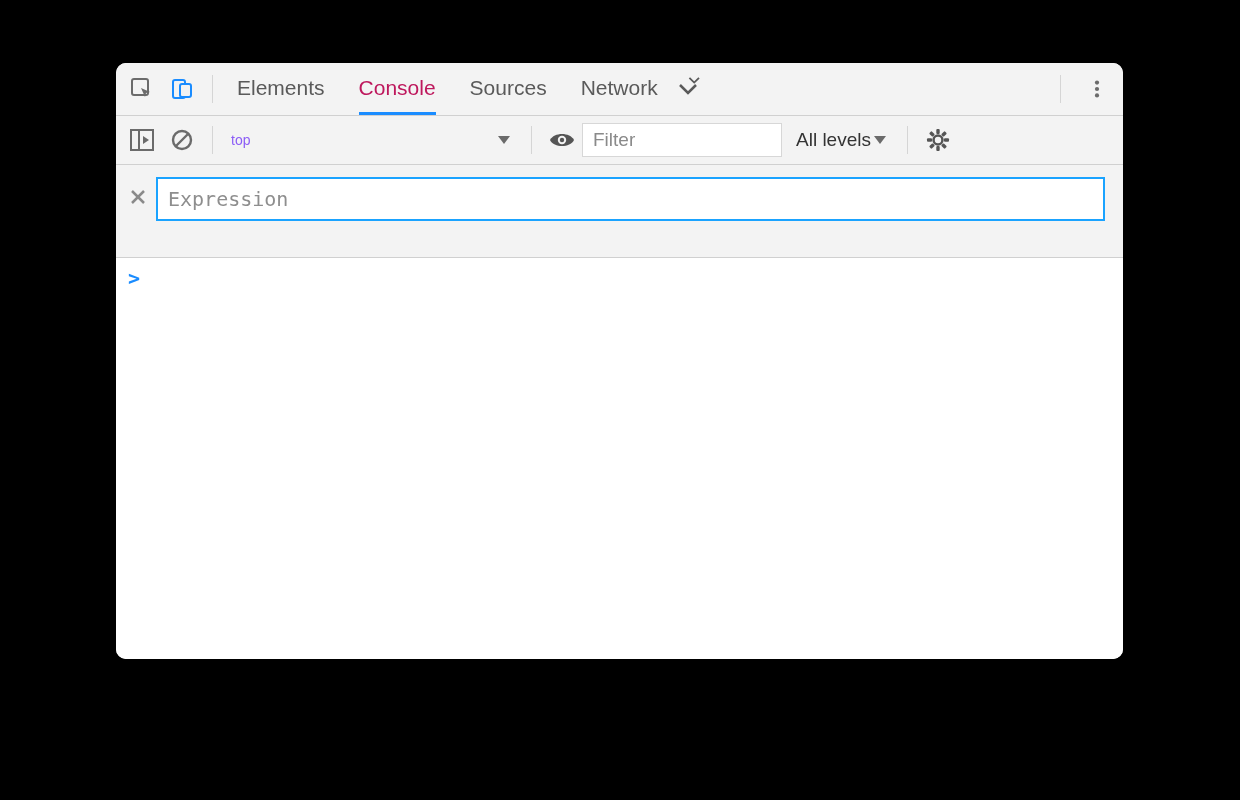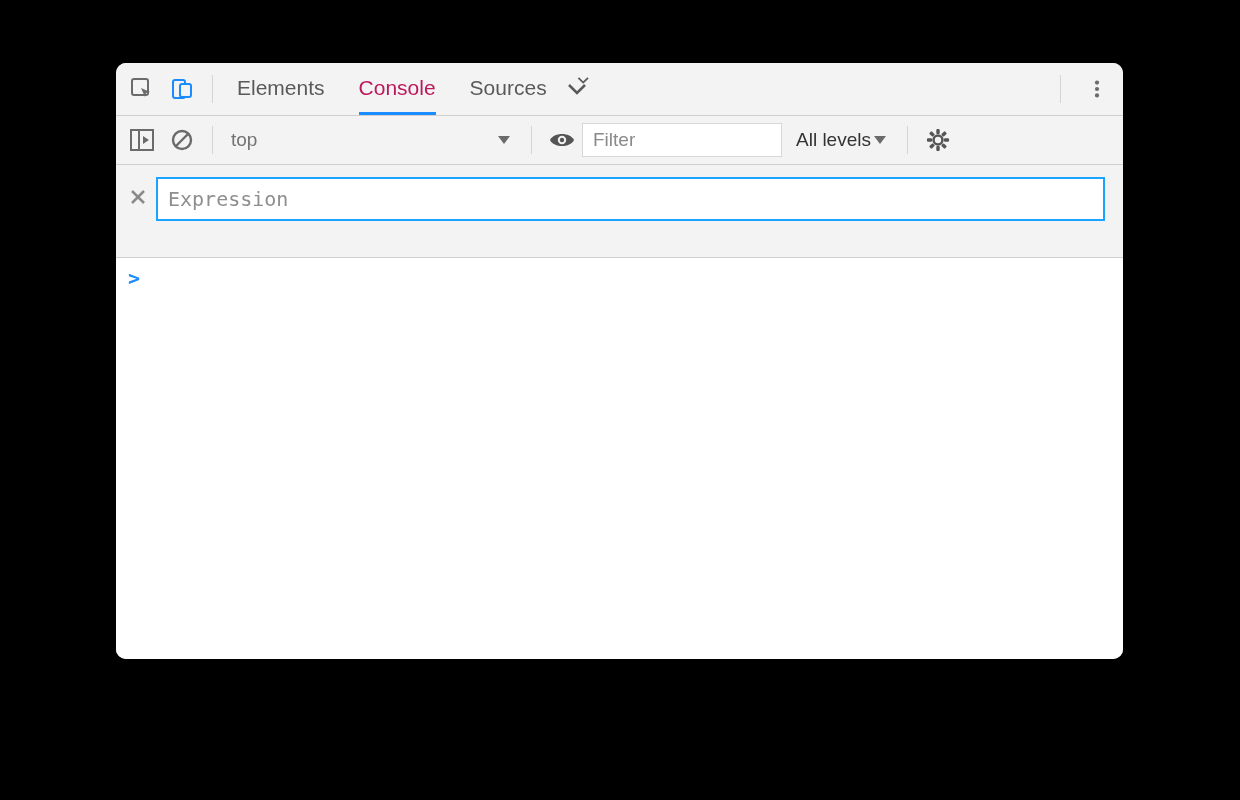--- a/index.html
+++ b/index.html
@@ -127,22 +127,22 @@
   .subtoolbar .iconbtn {
     width: 40px;
     height: 48px;
     display:flex; align-items:center; justify-content:center;
     color:#6b6b6b;
   }
   .context-select {
     display:flex; align-items:center; justify-content:space-between;
     width: 280px; height: 30px;
     margin: 0 4px;
-    font-size: 19px;
-    color:#737373;
+    font-size: 14px;
+    color:#8b5cf6;
     padding: 0 6px 0 4px;
   }
   .context-select .caret {
     color:#6a6a6a;
   }
   .filter-input {
     box-sizing: border-box;
     width: 200px;
     height: 34px;
     border: 1px solid #d7d7d7;
@@ -223,20 +223,21 @@
         <rect x="3" y="3" width="12" height="18" rx="2" fill="none" stroke="#1a8cff" stroke-width="2"></rect>
         <rect x="10" y="7" width="11" height="13" rx="2" fill="#f3f3f3" stroke="#1a8cff" stroke-width="2"></rect>
       </svg>
     </div>
     <div class="vsep"></div>
 
     <div class="tabs">
       <div class="tab">Elements</div>
       <div class="tab active">Console</div>
       <div class="tab">Sources</div>
+      <div class="tab">Network</div>
     </div>
 
     <div class="more-tabs">
       <svg width="24" height="24" viewBox="0 0 24 24">
           <path d="M4 8 L12 16 L20 8" fill="none" stroke="#5a5a5a" stroke-width="2.5"></path>
           <path d="M4 8 L12 16 L20 8" transform="translate(11,-4) scale(0.6)" fill="none" stroke="#5a5a5a" stroke-width="3"></path>
         </svg>
     </div>
 
     <div class="spacer"></div>

